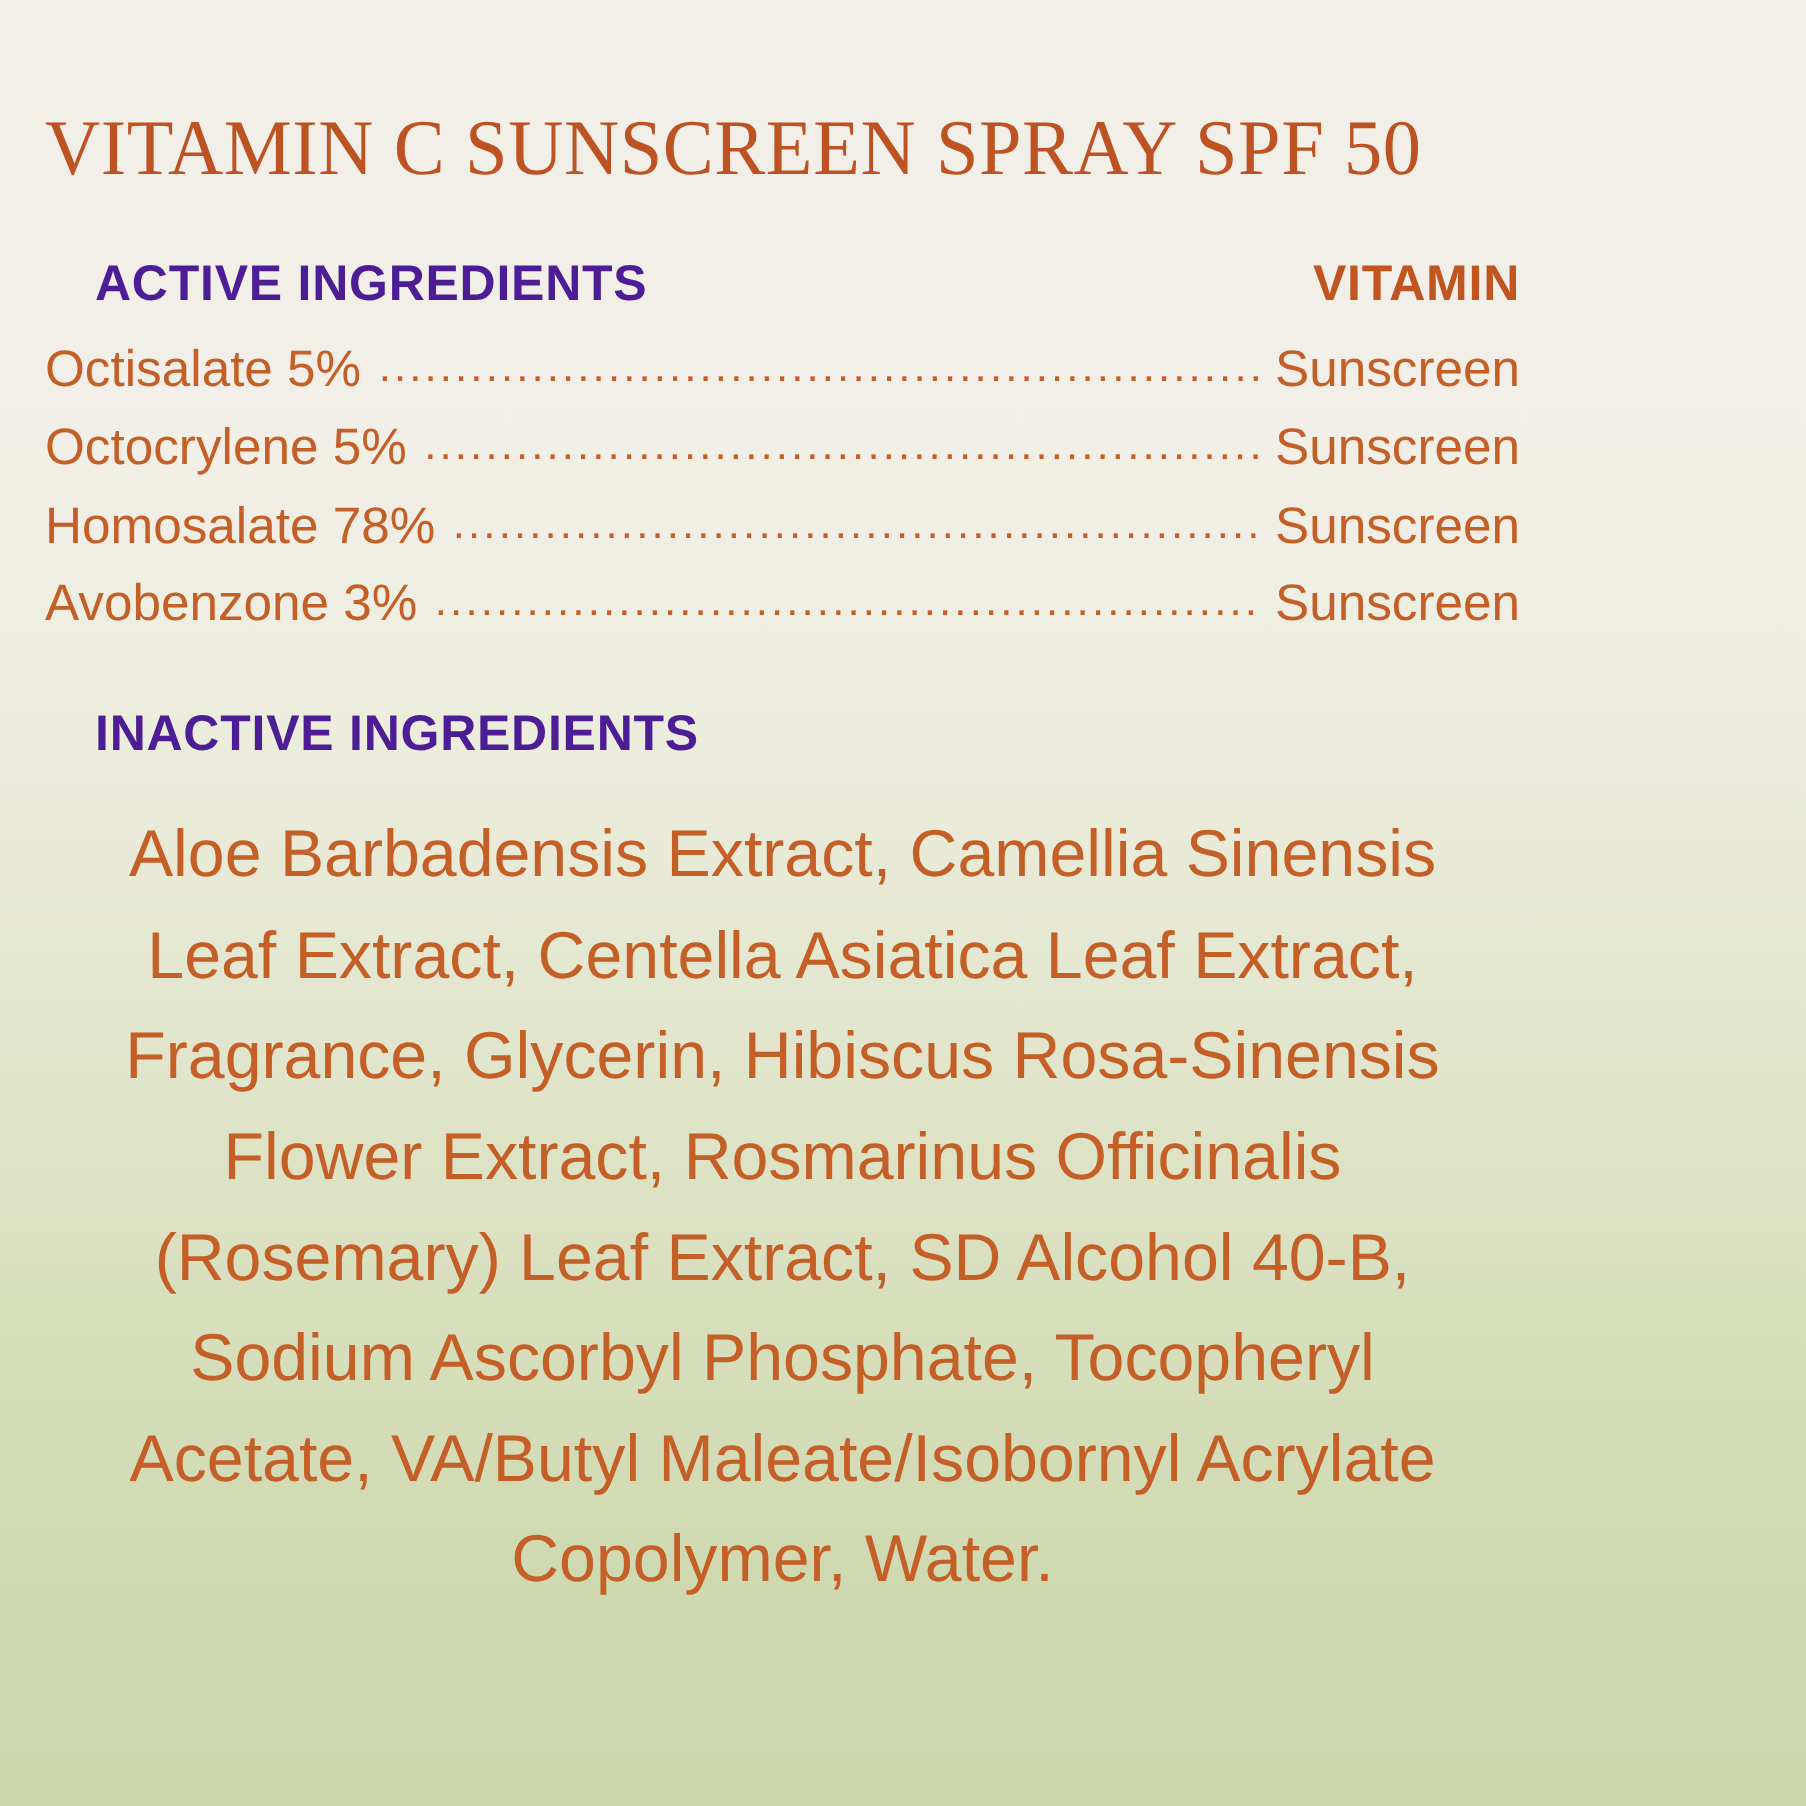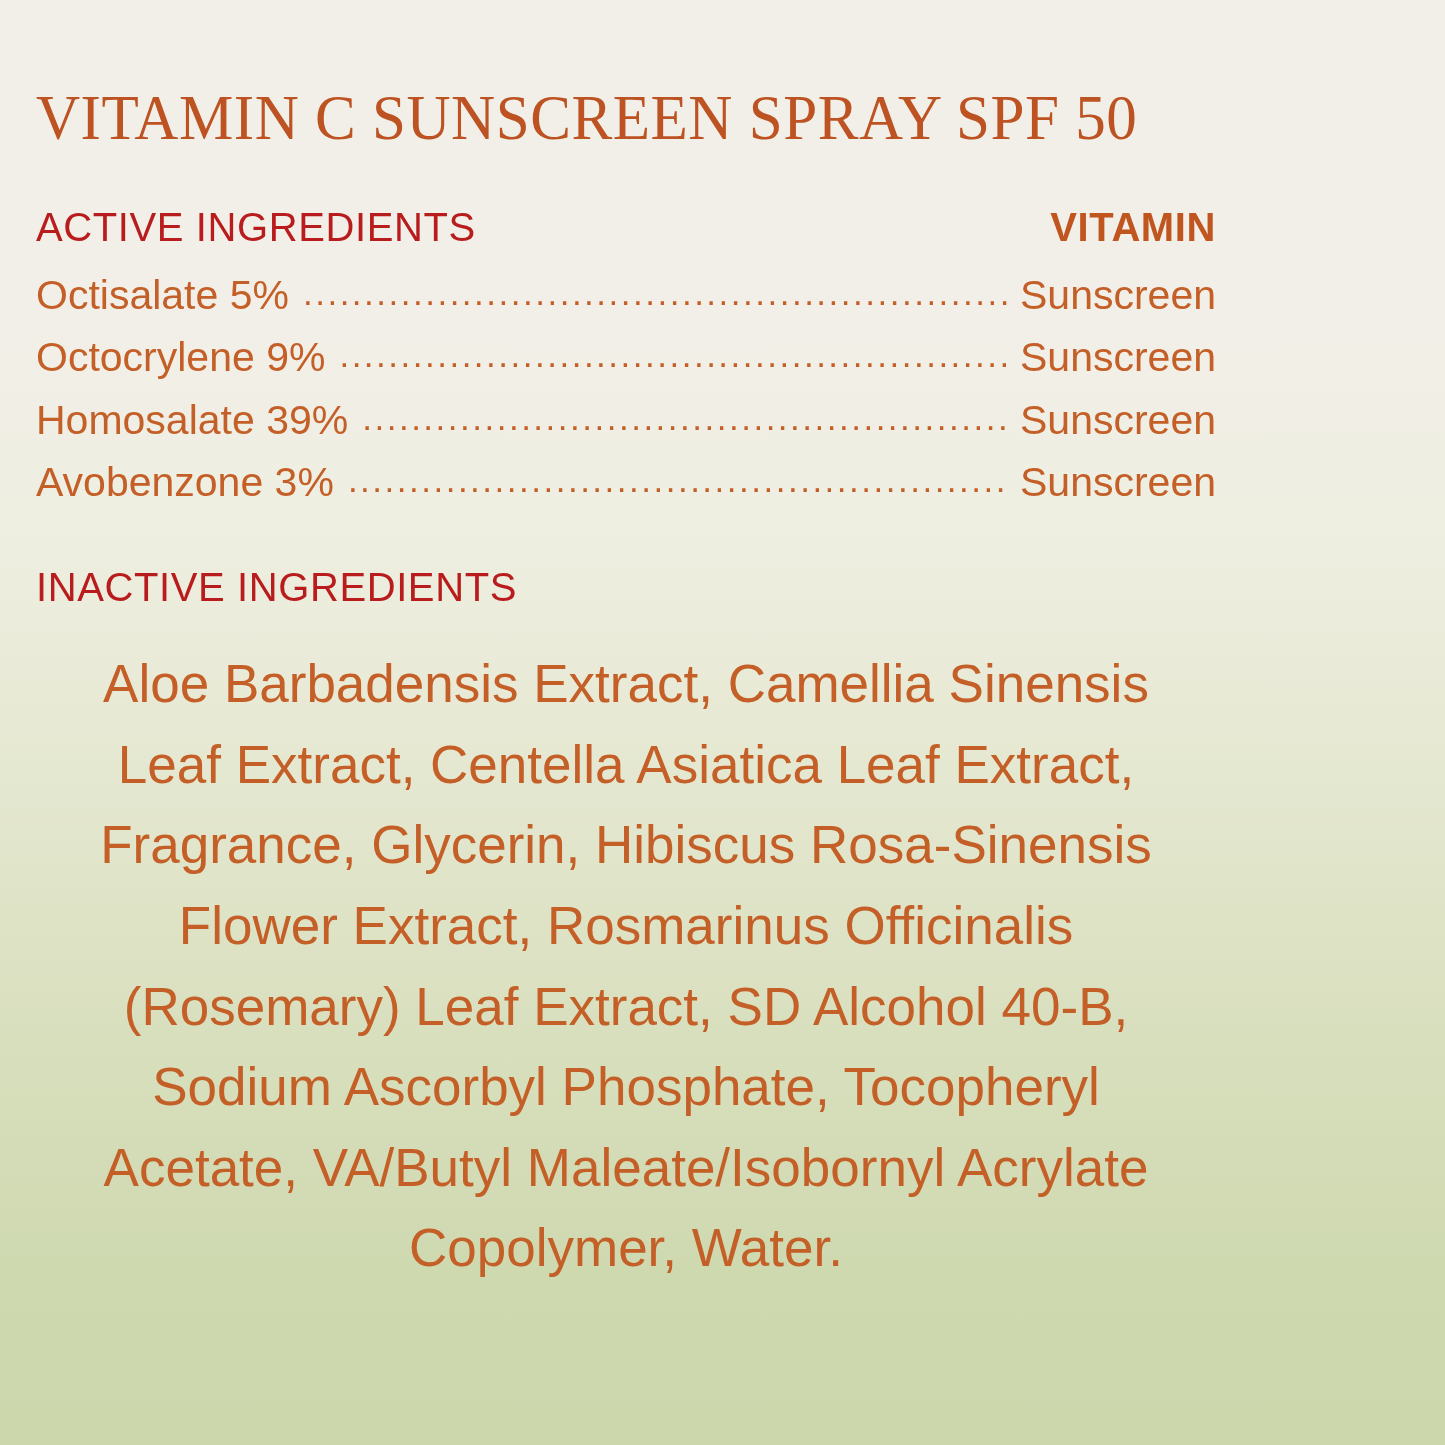--- a/index.html
+++ b/index.html
@@ -37,25 +37,26 @@
     font-weight: 400;
     white-space: nowrap;
     transform: scaleX(0.97);
     transform-origin: left center;
     padding-top: 85px;
     font-family: "Liberation Serif", serif;
     font-stretch: condensed;
   }
 
   .section-head {
-    color: #b91c1c;
+    color: #4c1d95;
     font-size: 40px;
-    font-weight: normal;
+    font-weight: bold;
     letter-spacing: 0.6px;
     margin-top: 52px;
+    margin-left: 40px;
   }
 
   .active-head-row {
     display: flex;
     align-items: baseline;
     justify-content: space-between;
     margin-top: 54px;
   }
   .active-head-row .section-head {
     margin-top: 0;
@@ -119,27 +120,27 @@
 
   <div class="active-list">
 
     <div class="ing-row">
       <span class="ing-name">Octisalate 5%</span>
       <span class="dots">............................................................................................................................................</span>
       <span class="ing-purpose">Sunscreen</span>
     </div>
 
     <div class="ing-row">
-      <span class="ing-name">Octocrylene 9%</span>
+      <span class="ing-name">Octocrylene 5%</span>
       <span class="dots">............................................................................................................................................</span>
       <span class="ing-purpose">Sunscreen</span>
     </div>
 
     <div class="ing-row">
-      <span class="ing-name">Homosalate 39%</span>
+      <span class="ing-name">Homosalate 78%</span>
       <span class="dots">............................................................................................................................................</span>
       <span class="ing-purpose">Sunscreen</span>
     </div>
 
     <div class="ing-row">
       <span class="ing-name">Avobenzone 3%</span>
       <span class="dots">............................................................................................................................................</span>
       <span class="ing-purpose">Sunscreen</span>
     </div>
 

